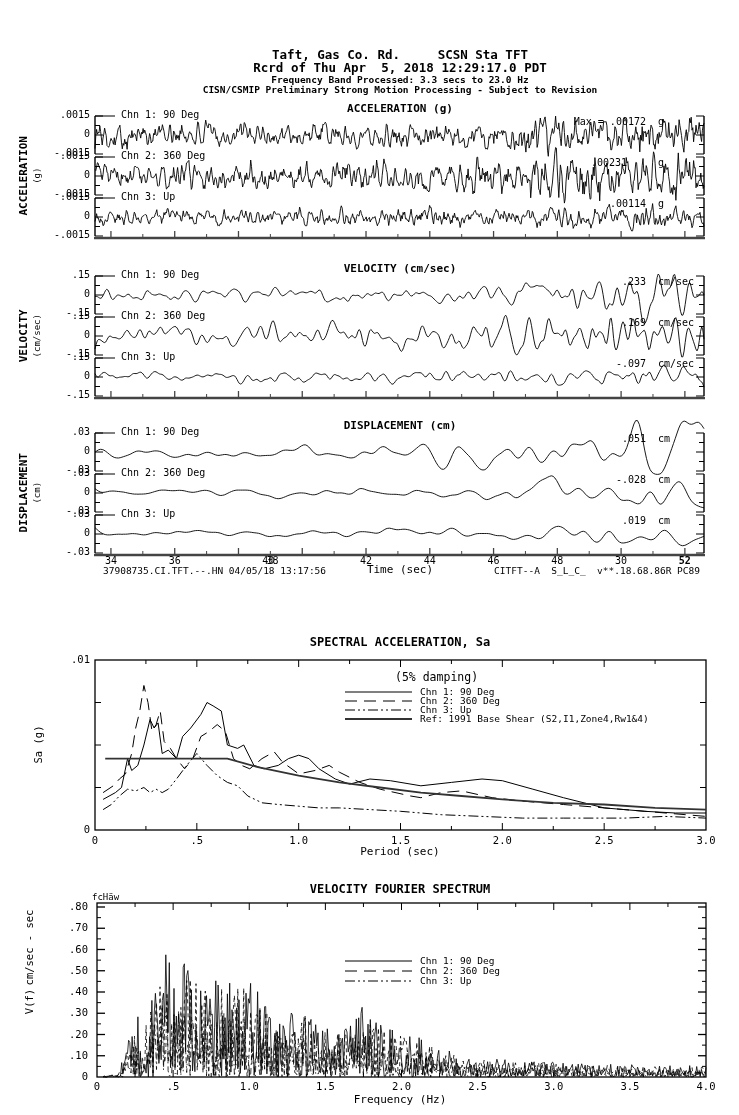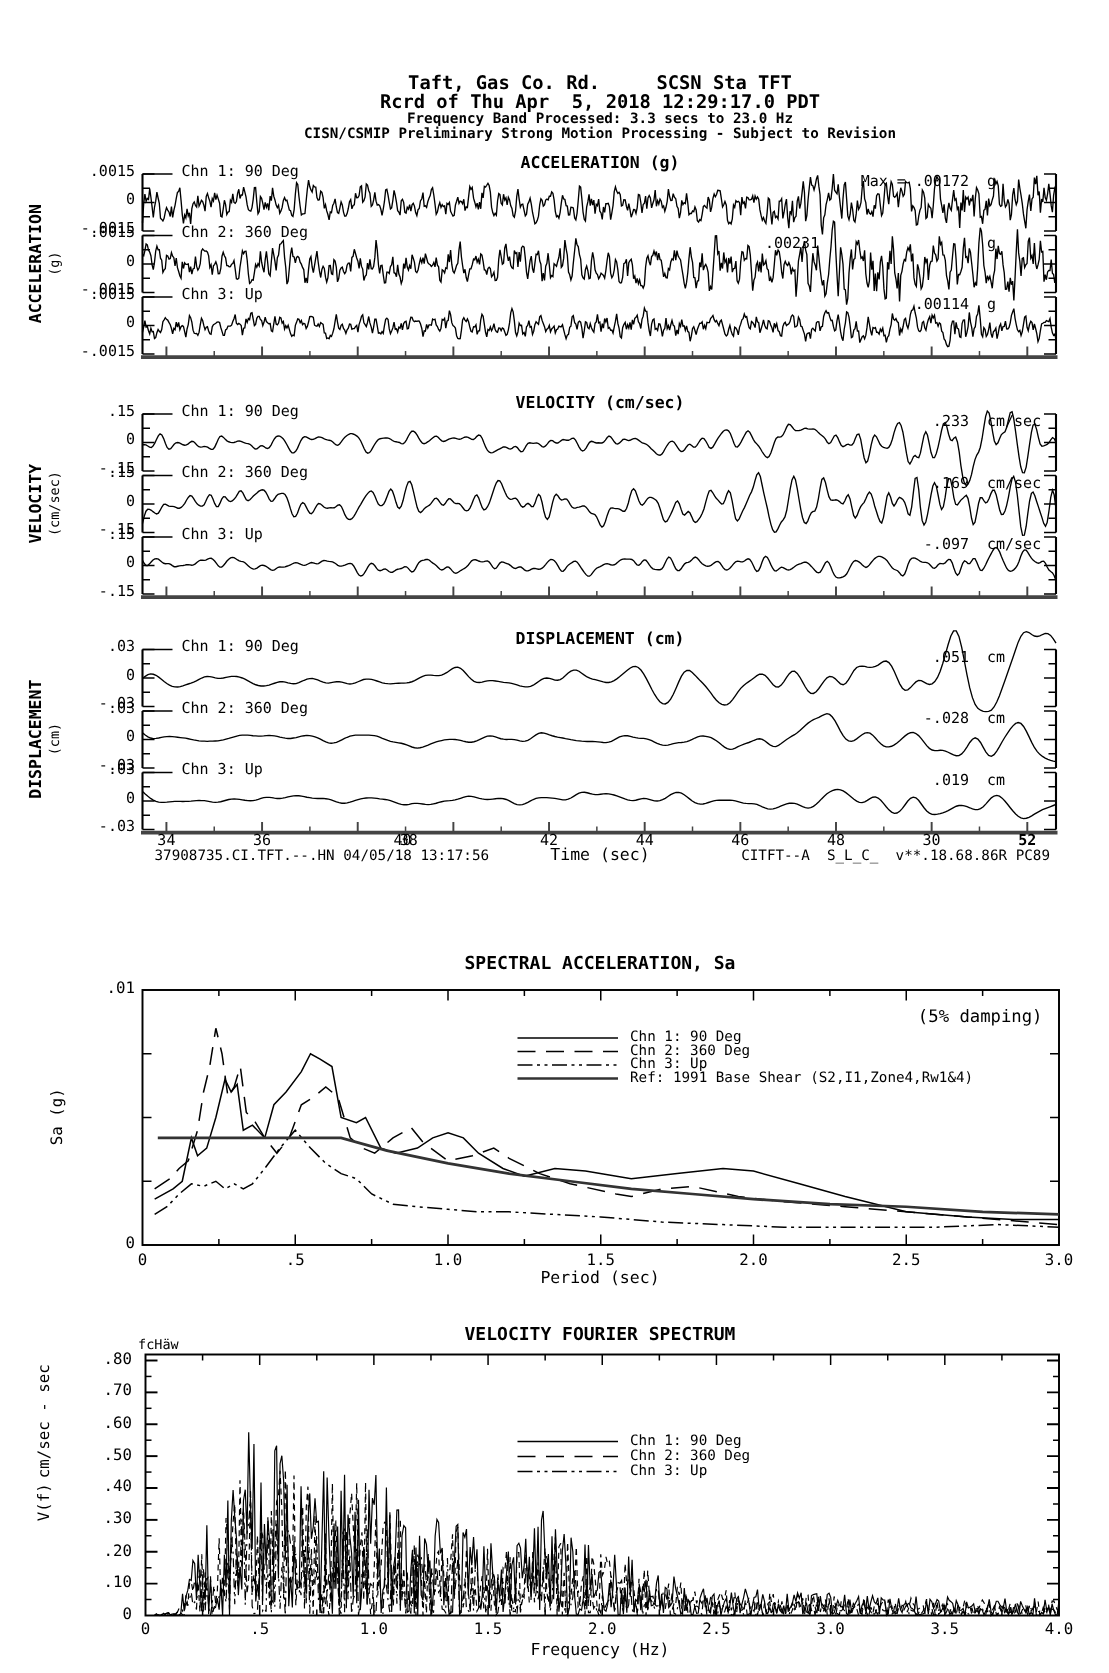--- a/index.html
+++ b/index.html
@@ -324,41 +324,41 @@
   <div class="t rot" style="left:-36px;top:330px;width:120px;text-align:center;font-size:11px;font-weight:bold;">VELOCITY</div>
   <div class="t rot" style="left:8px;top:331px;width:60px;text-align:center;font-size:9px;">(cm/sec)</div>
   <div class="t rot" style="left:-36px;top:487px;width:120px;text-align:center;font-size:11px;font-weight:bold;">DISPLACEMENT</div>
   <div class="t rot" style="left:8px;top:488px;width:60px;text-align:center;font-size:9px;">(cm)</div>
 
   <div class="t" style="left:103px;top:566px;font-size:9.5px;">37908735.CI.TFT.--.HN 04/05/18 13:17:56</div>
   <div class="t ctr" style="top:564px;font-size:11px;">Time (sec)</div>
   <div class="t" style="left:450px;top:566px;width:250px;text-align:right;font-size:9.5px;">CITFT--A  S_L_C_  v**.18.68.86R PC89</div>
 
   <div class="t ctr" style="top:636px;font-size:12px;font-weight:bold;">SPECTRAL ACCELERATION, Sa</div>
-  <div class="t" style="left:395px;top:671px;width:300px;text-align:right;font-size:11.5px;">(5% damping)</div>
+  <div class="t" style="left:395px;top:671px;width:300px;text-align:left;font-size:11.5px;">(5% damping)</div>
   <div class="t ctr" style="top:846px;font-size:11px;">Period (sec)</div>
   <div class="t rot" style="left:4px;top:739px;width:70px;text-align:center;font-size:10.5px;">Sa (g)</div>
 
   <div class="t ctr" style="top:883px;font-size:12px;font-weight:bold;">VELOCITY FOURIER SPECTRUM</div>
   <div class="t" style="left:92px;top:893px;font-size:9px;">fcHäw</div>
   <div class="t ctr" style="top:1094px;font-size:11px;">Frequency (Hz)</div>
   <div class="t rot" style="left:-25px;top:942px;width:110px;text-align:center;font-size:10.5px;">cm/sec - sec</div>
   <div class="t rot" style="left:6px;top:996px;width:48px;text-align:center;font-size:10.5px;">V(f)</div>
 
 <div class="t" style="top: 110px; font-size: 10px; left: -70px; width: 160px; text-align: right;">.0015</div>
     <div class="t" style="top: 129px; font-size: 10px; left: -70px; width: 160px; text-align: right;">0</div>
     <div class="t" style="top: 148px; font-size: 10px; left: -70px; width: 160px; text-align: right;">-.0015</div>
     <div class="t" style="top: 110px; font-size: 10px; left: 121px;">Chn 1: 90 Deg</div>
     <div class="t" style="top: 117px; font-size: 10px; left: 486px; width: 160px; text-align: right;">Max = .00172</div>
     <div class="t" style="top: 117px; font-size: 10px; left: 658px;">g</div>
     <div class="t" style="top: 151px; font-size: 10px; left: -70px; width: 160px; text-align: right;">.0015</div>
     <div class="t" style="top: 170px; font-size: 10px; left: -70px; width: 160px; text-align: right;">0</div>
     <div class="t" style="top: 189px; font-size: 10px; left: -70px; width: 160px; text-align: right;">-.0015</div>
     <div class="t" style="top: 151px; font-size: 10px; left: 121px;">Chn 2: 360 Deg</div>
-    <div class="t" style="top: 158px; font-size: 10px; left: 510px; width: 160px; ">.00231</div>
+    <div class="t" style="top: 158px; font-size: 10px; left: 467px; width: 160px; text-align: right;">.00231</div>
     <div class="t" style="top: 158px; font-size: 10px; left: 658px;">g</div>
     <div class="t" style="top: 192px; font-size: 10px; left: -70px; width: 160px; text-align: right;">.0015</div>
     <div class="t" style="top: 211px; font-size: 10px; left: -70px; width: 160px; text-align: right;">0</div>
     <div class="t" style="top: 230px; font-size: 10px; left: -70px; width: 160px; text-align: right;">-.0015</div>
     <div class="t" style="top: 192px; font-size: 10px; left: 121px;">Chn 3: Up</div>
     <div class="t" style="top: 199px; font-size: 10px; left: 486px; width: 160px; text-align: right;">.00114</div>
     <div class="t" style="top: 199px; font-size: 10px; left: 658px;">g</div>
     <div class="t" style="top: 270px; font-size: 10px; left: -70px; width: 160px; text-align: right;">.15</div>
     <div class="t" style="top: 289px; font-size: 10px; left: -70px; width: 160px; text-align: right;">0</div>
     <div class="t" style="top: 308px; font-size: 10px; left: -70px; width: 160px; text-align: right;">-.15</div>

